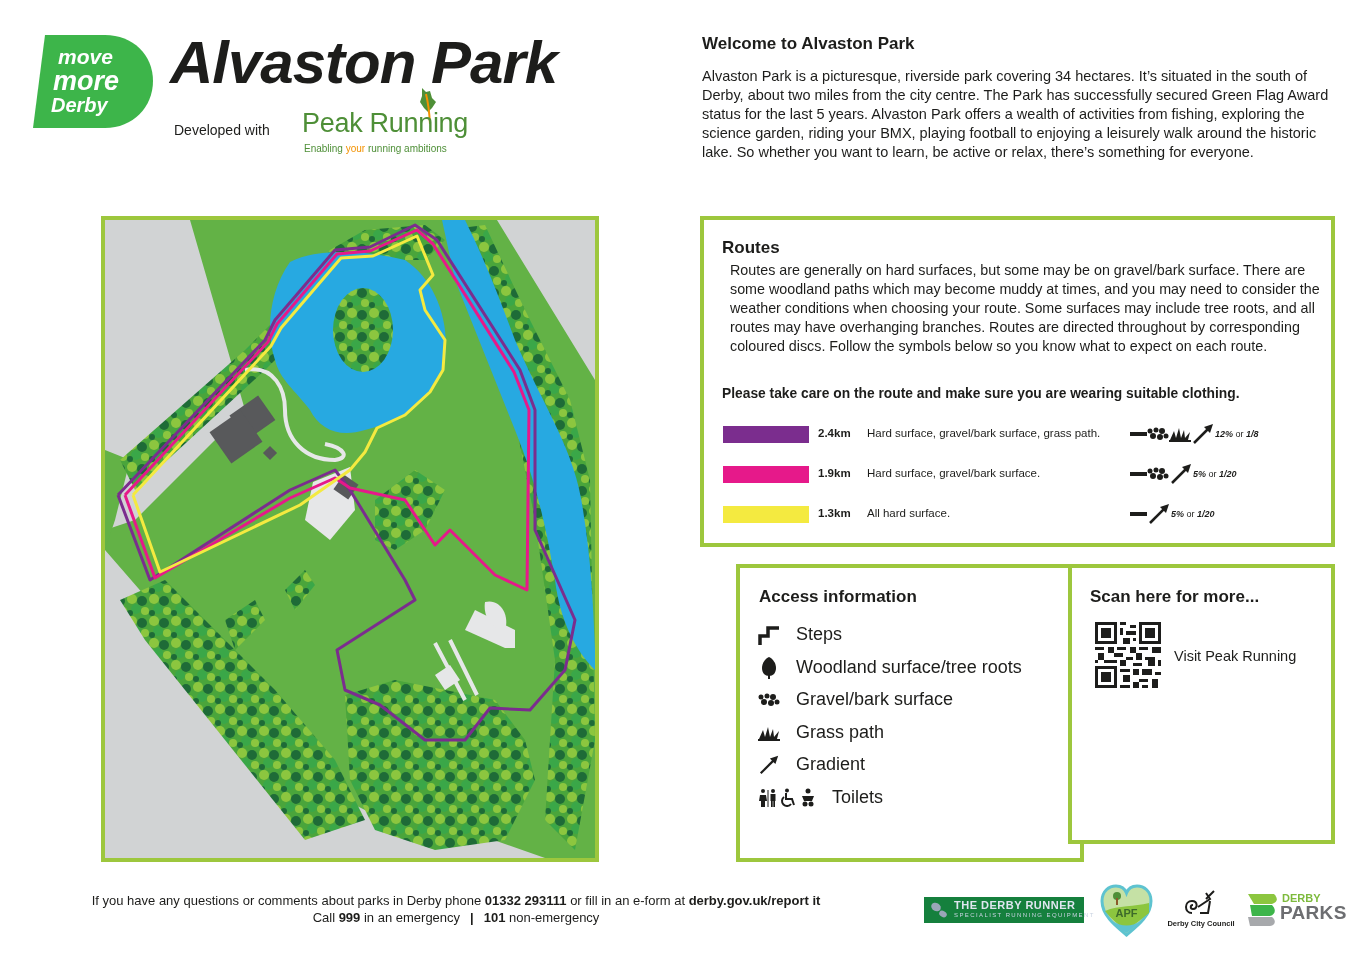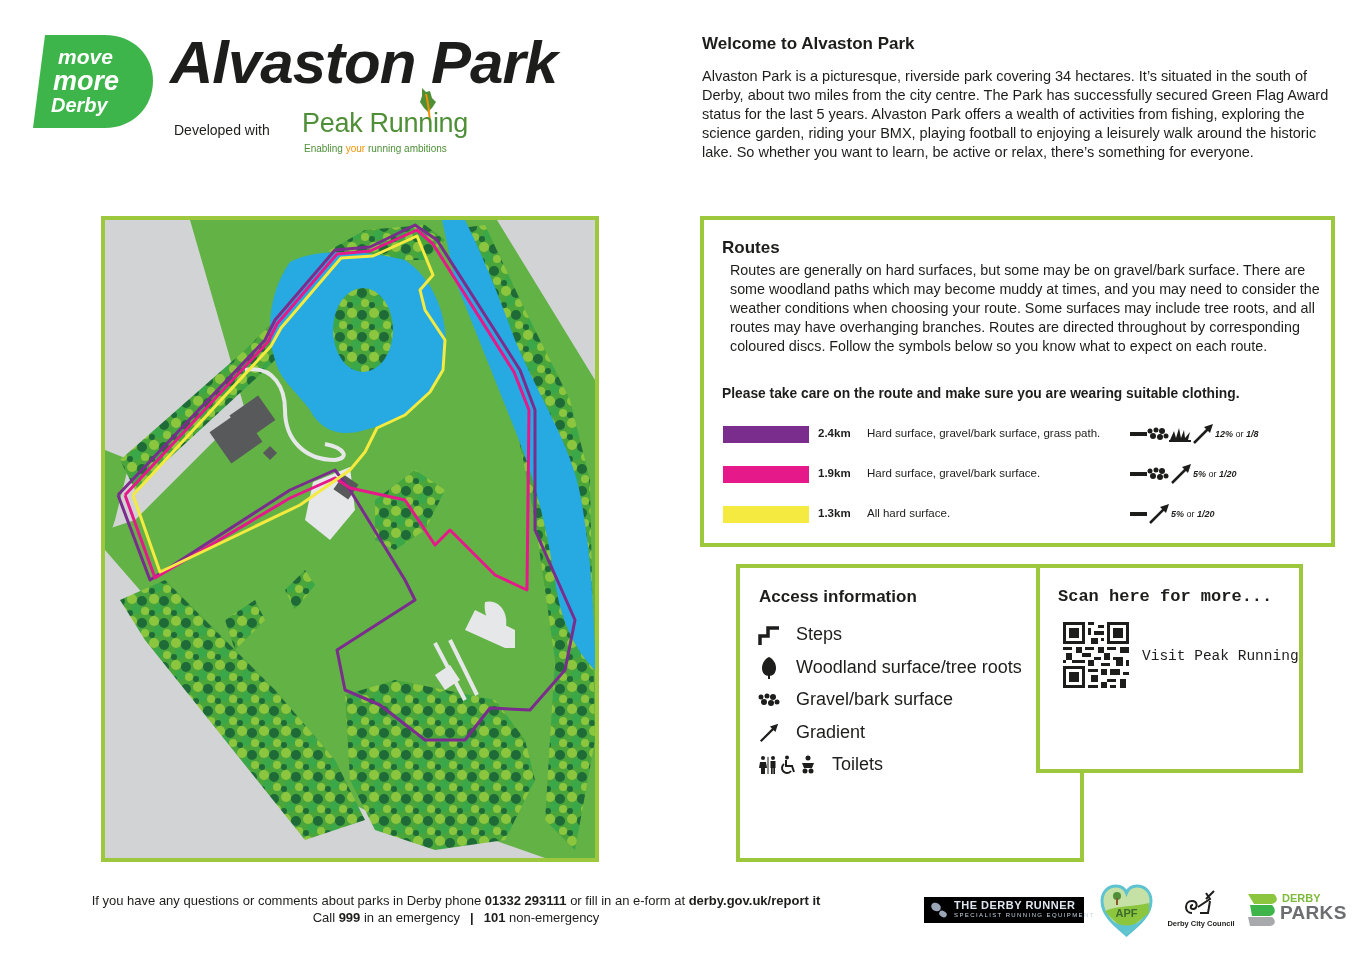--- a/index.html
+++ b/index.html
@@ -24,21 +24,21 @@
     .peak-tag .your { color: #f39200; }
 
     
     .welcome-title { left: 702px; top: 34px; font-size: 17px; font-weight: 700; }
     .welcome-body { left: 702px; top: 67px; width: 640px; font-size: 14.5px; line-height: 19px; }
 
     
     .box { position: absolute; border: 4px solid #9dc73d; box-sizing: border-box; background: #fff; }
     .routes-box { left: 700px; top: 216px; width: 635px; height: 331px; }
     .access-box { left: 700px; top: 564px; width: 348px; height: 298px; margin-left: 36px; }
-    .scan-box { left: 1036px; top: 564px; width: 267px; height: 209px; font-family: Liberation Mono, monospace; }
+    .scan-box { left: 1068px; top: 564px; width: 267px; height: 280px; }
 
     .routes-title { position: absolute; left: 18px; top: 18px; font-size: 17px; font-weight: 700; }
     .routes-body { position: absolute; left: 26px; top: 41px; width: 600px; font-size: 14.3px; line-height: 19px; }
     .routes-warning { position: absolute; left: 18px; top: 166px; font-size: 13.8px; font-weight: 700; white-space: nowrap; }
 
     .route-row { position: absolute; left: 18px; height: 18px; width: 600px; }
     .route-swatch { position: absolute; left: 1px; top: 0; width: 86px; height: 17px; }
     .route-dist { position: absolute; left: 96px; top: 1px; font-size: 11.5px; font-weight: 700; }
     .route-desc { position: absolute; left: 145px; top: 1px; font-size: 11.5px; white-space: nowrap; }
     .route-icons { position: absolute; left: 408px; top: -5px; height: 26px; display: flex; align-items: center; gap: 0; }
@@ -60,21 +60,21 @@
     
     .map-frame { left: 101px; top: 216px; width: 498px; height: 646px; border: 4px solid #9dc73d; box-sizing: border-box; overflow: hidden; background: #d1d3d4; }
     .map-frame svg { display: block; }
 
     
     .footer-line1 { left: 0; width: 912px; top: 893px; text-align: center; font-size: 13px; }
     .footer-line2 { left: 0; width: 912px; top: 910px; text-align: center; font-size: 13px; }
     .footer b { font-weight: 700; }
     .sep { margin: 0 10px; font-weight: 700; }
 
-    .derby-runner { left: 924px; top: 897px; width: 160px; height: 26px; background: #000000; color: #fff; }
+    .derby-runner { left: 924px; top: 897px; width: 160px; height: 26px; background: #15803d; color: #fff; }
     .derby-runner .dr-title { position: absolute; left: 30px; top: 2px; font-size: 11px; font-weight: 700; letter-spacing: 0.5px; color: #dfe6f0; white-space: nowrap; }
     .derby-runner .dr-sub { position: absolute; left: 30px; top: 15px; font-size: 6px; letter-spacing: 1.4px; color: #c9d3e2; white-space: nowrap; }
     .derby-runner .dr-shoe { position: absolute; left: 5px; top: 4px; }
     .apf { left: 1099px; top: 883px; width: 55px; height: 55px; }
     .dcc { left: 1162px; top: 887px; width: 78px; height: 45px; }
     .dcc-label { position: absolute; left: 0; top: 32px; width: 78px; text-align: center; font-size: 7.5px; font-weight: 700; color: #1d1d1b; white-space: nowrap; }
     .derby-parks { left: 1246px; top: 892px; width: 92px; height: 36px; }
     .dp-derby { position: absolute; left: 36px; top: 0; font-size: 11px; font-weight: 700; color: #7dba3c; }
     .dp-parks { position: absolute; left: 34px; top: 10px; font-size: 19px; font-weight: 700; color: #6d6e71; letter-spacing: 0.3px; }
   </style>
@@ -253,20 +253,29 @@
           <svg width="22" height="14" viewBox="0 0 22 14">
             <circle cx="3" cy="4" r="2.5" fill="#1d1d1b"></circle>
             <circle cx="9" cy="3" r="2.5" fill="#1d1d1b"></circle>
             <circle cx="15" cy="4" r="3" fill="#1d1d1b"></circle>
             <circle cx="6" cy="9" r="3" fill="#1d1d1b"></circle>
             <circle cx="13" cy="10" r="3" fill="#1d1d1b"></circle>
             <circle cx="19" cy="9" r="2.5" fill="#1d1d1b"></circle>
           </svg>
         </span>
       <span>Gravel/bark surface</span>
+    </li>
+    <li class="access-item">
+      <span class="access-icon">
+          <svg width="22" height="16" viewBox="0 0 22 16">
+            <path d="M1 14 L5 5 L7 12 L10 2 L12 12 L15 4 L16 12 L21 6 L19 14 Z" fill="#1d1d1b"></path>
+            <rect x="0" y="14" width="22" height="2" fill="#1d1d1b"></rect>
+          </svg>
+        </span>
+      <span>Grass path</span>
     </li>
     <li class="access-item">
       <span class="access-icon">
           <svg width="22" height="22" viewBox="0 0 24 24">
             <line x1="3" y1="21" x2="19" y2="5" stroke="#1d1d1b" stroke-width="2.5"></line>
             <polygon points="22,2 13,5 19,11" fill="#1d1d1b"></polygon>
           </svg>
         </span>
       <span>Gradient</span>
     </li>

